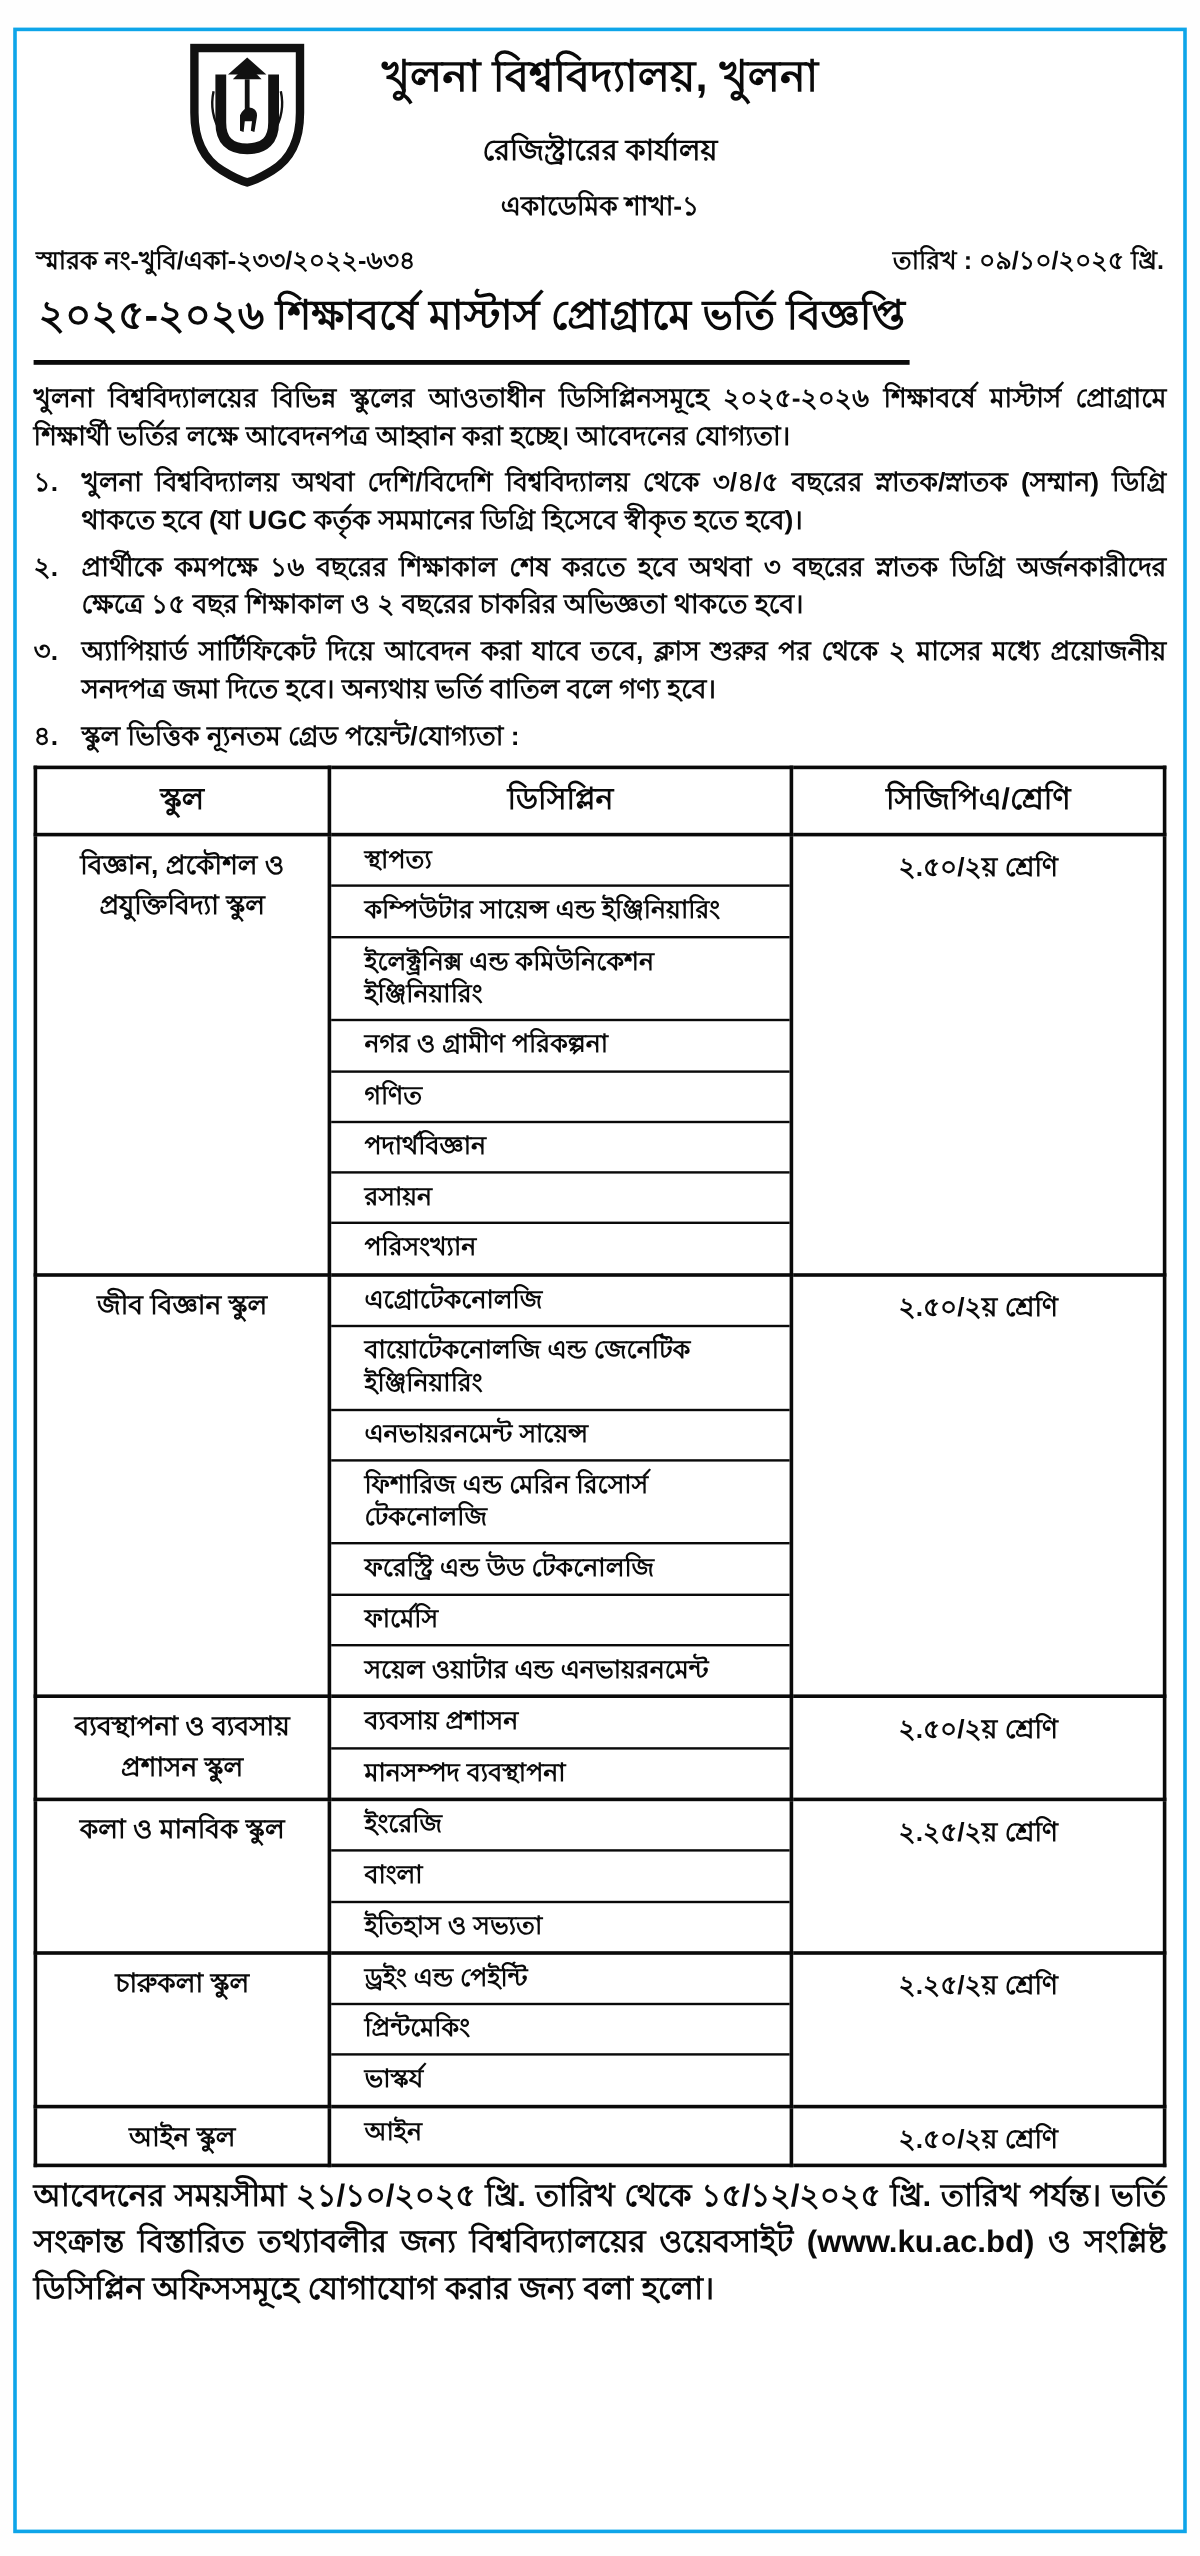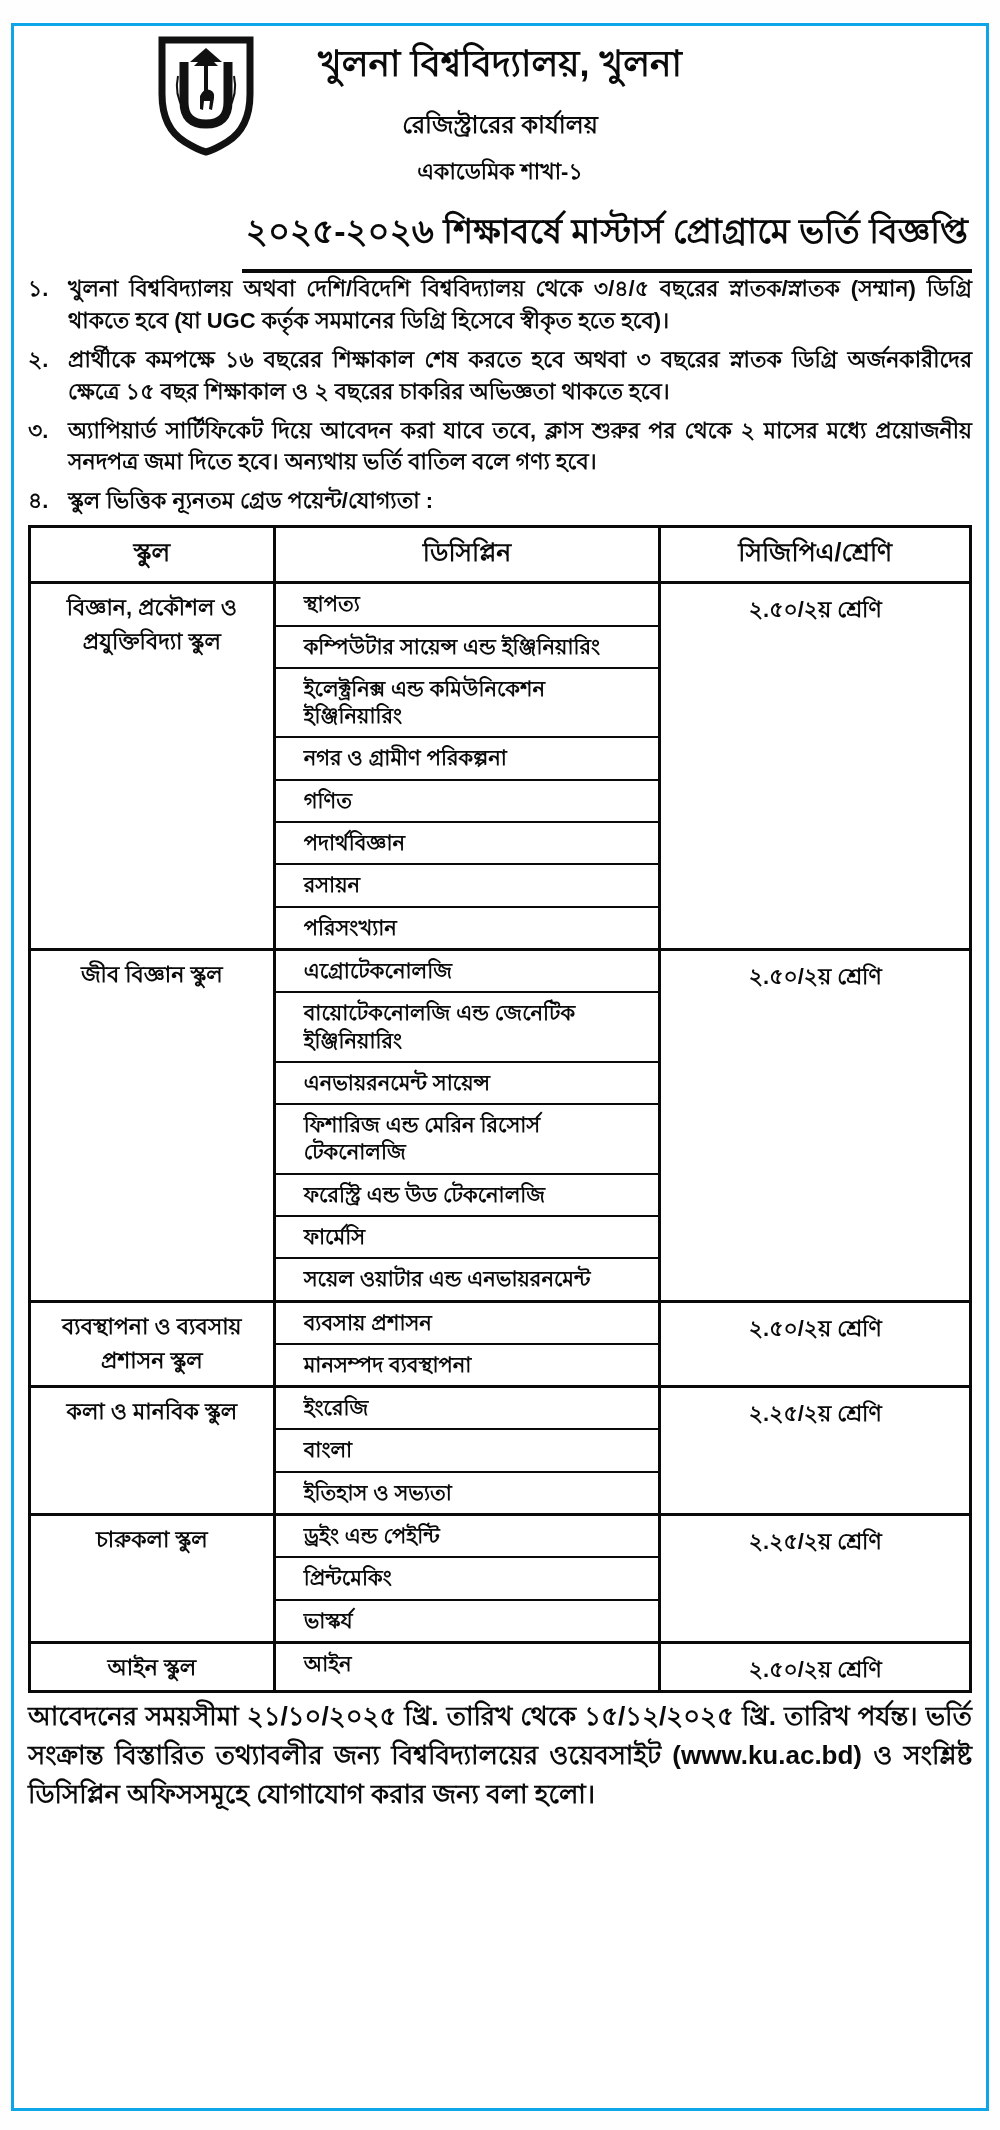--- a/index.html
+++ b/index.html
@@ -13,21 +13,21 @@
   .logo{position:absolute;left:118px;top:6px;width:120px;height:122px;}
   .hdr-text{text-align:center;padding-top:6px;}
   .uni-name{font-size:36px;font-weight:800;margin:0;letter-spacing:0;}
   .office{font-size:24px;font-weight:700;margin-top:10px;}
   .branch{font-size:22px;font-weight:700;margin-top:8px;}
 
   
   .memo{display:flex;justify-content:space-between;font-size:21px;font-weight:700;margin-top:10px;padding:0 2px;}
 
   
-  .title-wrap{text-align:right;margin-top:14px;}
+  .title-wrap{text-align:left;}
   .title{display:inline-block;font-size:34px;font-weight:800;border-bottom:4px solid #0a0a0a;padding:0 4px 7px;}
 
   
   .intro{font-size:22px;font-weight:600;line-height:1.45;text-align:justify;margin:12px 0 6px;}
   .cond{margin:0;padding:0;list-style:none;}
   .cond li{display:flex;font-size:22px;font-weight:600;line-height:1.45;margin-bottom:7px;}
   .cond .num{flex:0 0 40px;}
   .cond .ctext{flex:1;text-align:justify;}
 
   
@@ -61,25 +61,30 @@
         <path d="M22 40 q-4 18 6 34" fill="none" stroke="#111111" stroke-width="2"></path>
         <path d="M78 40 q4 18 -6 34" fill="none" stroke="#111111" stroke-width="2"></path>
       </svg>
       <div class="hdr-text">
         <h1 class="uni-name">খুলনা বিশ্ববিদ্যালয়, খুলনা</h1>
         <div class="office">রেজিস্ট্রারের কার্যালয়</div>
         <div class="branch">একাডেমিক শাখা-১</div>
       </div>
     </div>
 
+    <div class="memo">
+      <span>স্মারক নং-খুবি/একা-২৩৩/২০২২-৬৩৪</span>
+      <span>তারিখ : ০৯/১০/২০২৫ খ্রি.</span>
+    </div>
 
     <div class="title-wrap">
       <span class="title">২০২৫-২০২৬ শিক্ষাবর্ষে মাস্টার্স প্রোগ্রামে ভর্তি বিজ্ঞপ্তি</span>
     </div>
 
+    <p class="intro">খুলনা বিশ্ববিদ্যালয়ের বিভিন্ন স্কুলের আওতাধীন ডিসিপ্লিনসমূহে ২০২৫-২০২৬ শিক্ষাবর্ষে মাস্টার্স প্রোগ্রামে শিক্ষার্থী ভর্তির লক্ষে আবেদনপত্র আহ্বান করা হচ্ছে। আবেদনের যোগ্যতা।</p>
 
     <ol class="cond" id="cond-list">
         <li>
           <span class="num">১.</span>
           <span class="ctext">খুলনা বিশ্ববিদ্যালয় অথবা দেশি/বিদেশি বিশ্ববিদ্যালয় থেকে ৩/৪/৫ বছরের স্নাতক/স্নাতক (সম্মান) ডিগ্রি থাকতে হবে (যা UGC কর্তৃক সমমানের ডিগ্রি হিসেবে স্বীকৃত হতে হবে)।</span>
         </li>
         <li>
           <span class="num">২.</span>
           <span class="ctext">প্রার্থীকে কমপক্ষে ১৬ বছরের শিক্ষাকাল শেষ করতে হবে অথবা ৩ বছরের স্নাতক ডিগ্রি অর্জনকারীদের ক্ষেত্রে ১৫ বছর শিক্ষাকাল ও ২ বছরের চাকরির অভিজ্ঞতা থাকতে হবে।</span>
         </li>

